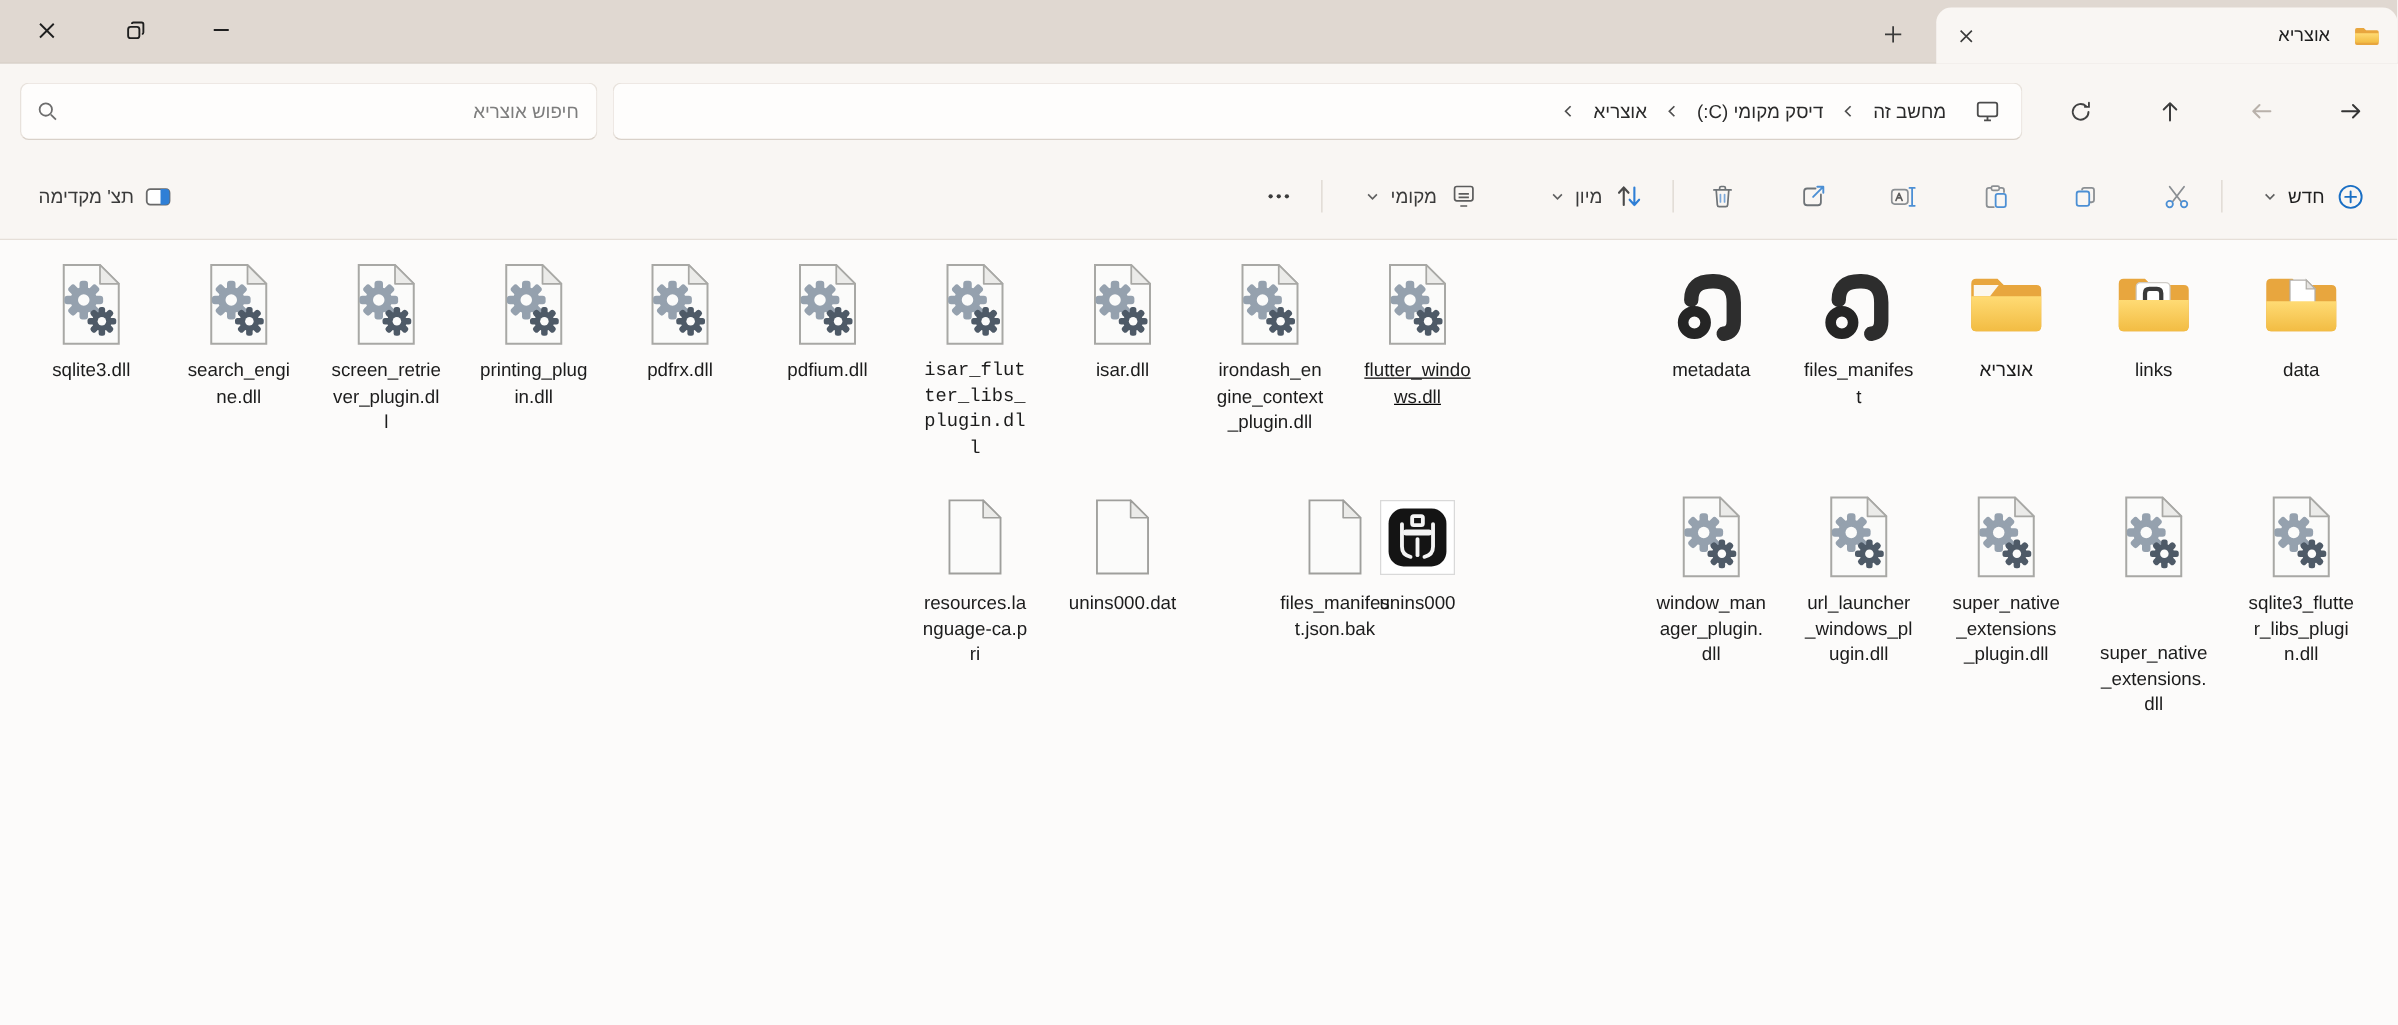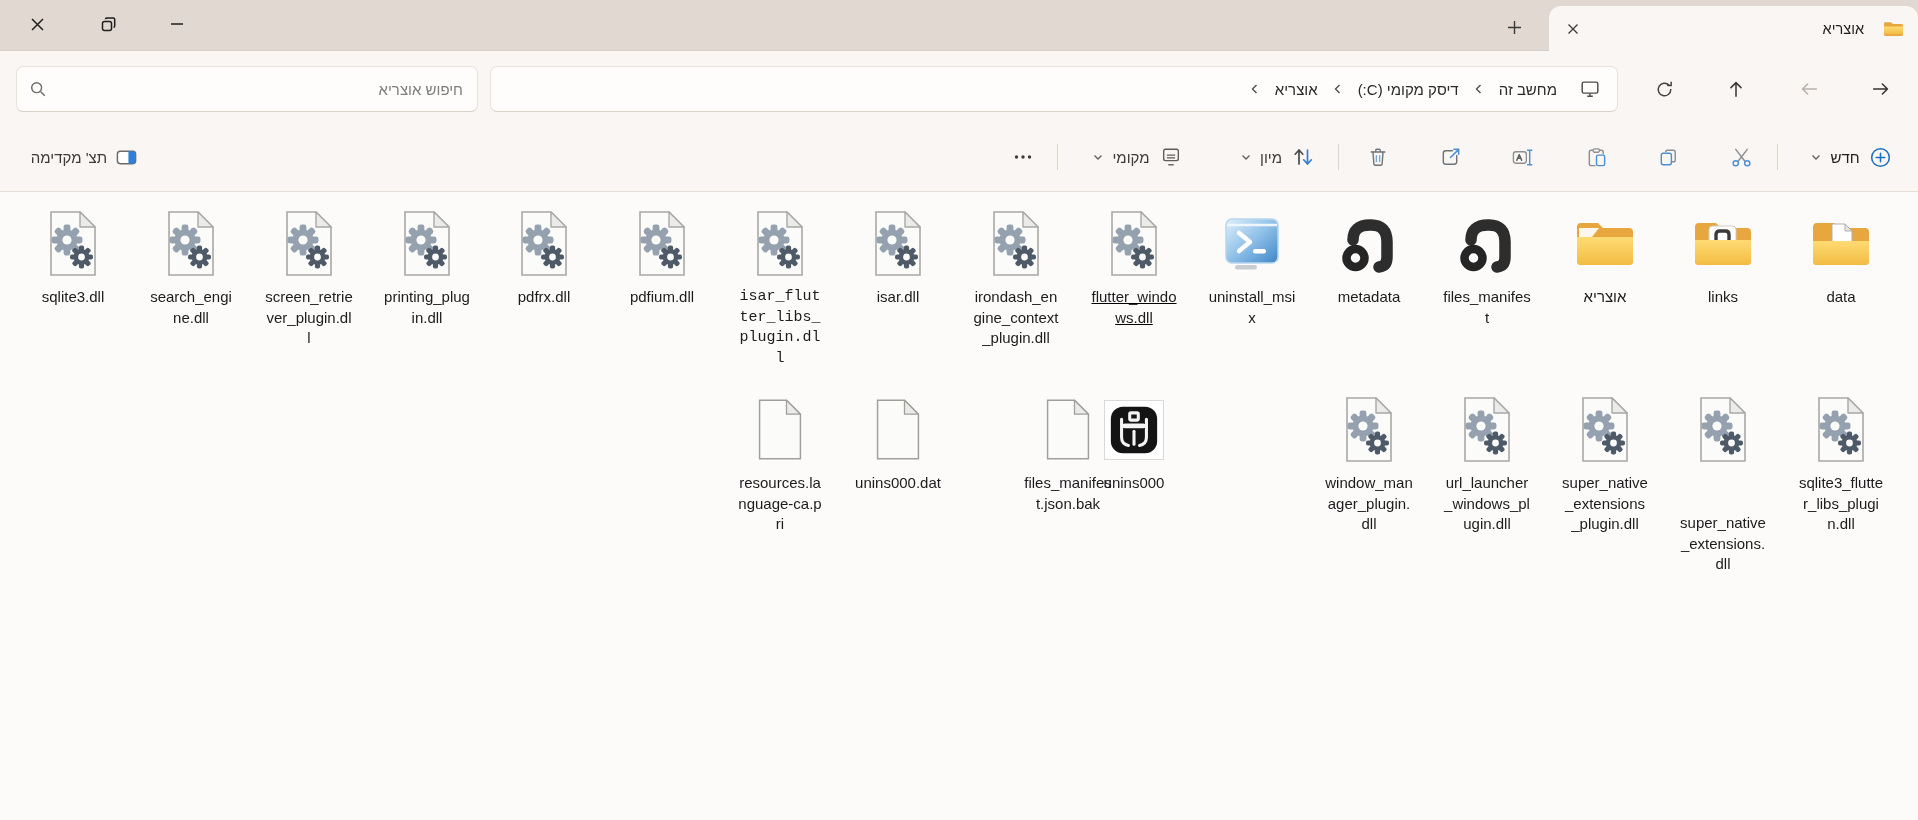--- a/index.html
+++ b/index.html
@@ -598,32 +598,20 @@
         <rect x="-2.6" y="-11.5" width="5.2" height="23" rx="2" transform="rotate(90)"></rect>
         <rect x="-2.6" y="-11.5" width="5.2" height="23" rx="2" transform="rotate(135)"></rect>
         <circle r="7.8"></circle>
       </g>
       <circle r="3.4" fill="#fbfbfa"></circle>
     </g>
   </svg>
 </div>
     <div class="file-label">flutter_windows.dll</div>
   </div>
-        <div class="file-item" style="left: 1193px; top: 16px;">
-    <div class="file-icon">
-  <svg width="58" height="54" viewBox="0 0 58 54">
-    <rect x="3" y="2" width="52" height="44" rx="6" fill="url(#gps)" stroke="#b7d6ee" stroke-width="1.5"></rect>
-    <path d="M4,8 h50" stroke="#eef7fd" stroke-width="2.5"></path>
-    <path d="M16,16 l11,9 -11,9" fill="none" stroke="#ffffff" stroke-width="4.5" stroke-linecap="round" stroke-linejoin="round"></path>
-    <rect x="30" y="32" width="13" height="4.5" rx="2.2" fill="#ffffff"></rect>
-    <rect x="12" y="48" width="22" height="4.5" rx="2.2" fill="#c7cdd3"></rect>
-  </svg>
-</div>
-    <div class="file-label">uninstall_msix</div>
-  </div>
         <div class="file-item" style="left: 1310px; top: 16px;">
     <div class="file-icon">
   <svg width="58" height="58" viewBox="0 0 58 58">
     <path d="M13,25 q0,-15 17,-15 h1 q16,0 16,17 v15 q0,9 -8,10" fill="none" stroke="#2d2d2d" stroke-width="11.5" stroke-linecap="round"></path>
     <circle cx="15.5" cy="43" r="9" fill="none" stroke="#252525" stroke-width="8.5"></circle>
     <circle cx="15.5" cy="43" r="3" fill="#fcfbfa"></circle>
   </svg>
 </div>
     <div class="file-label">metadata</div>
   </div>

